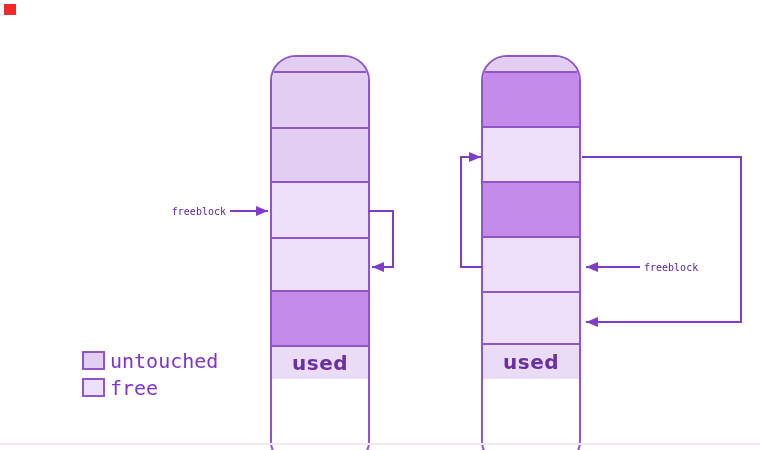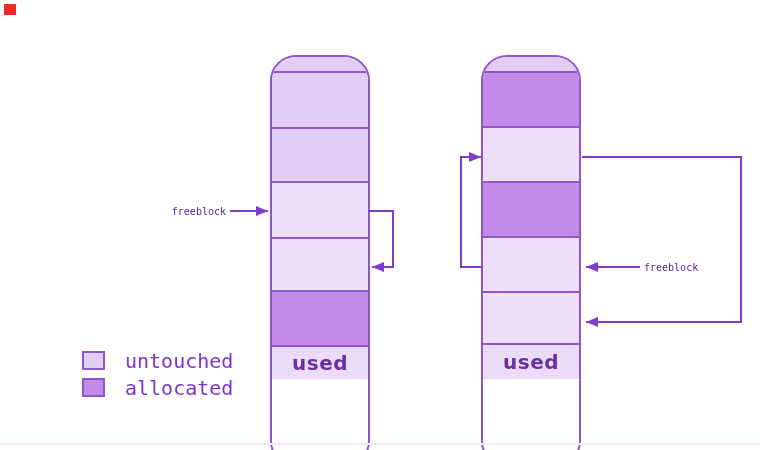--- a/index.html
+++ b/index.html
@@ -14,21 +14,21 @@
   .seg{flex:none;box-sizing:border-box;display:flex;align-items:center;justify-content:center;}
   .seg.divided{border-top:2px solid var(--stroke);}
   .used-label{font-family:"DejaVu Sans",sans-serif;font-weight:bold;font-size:20px;
               color:var(--used-text);letter-spacing:0.5px;}
   .fb-label{position:absolute;font-size:10px;line-height:15px;color:var(--label-text);white-space:pre;}
   #fb-left{left:142px;top:204px;width:84px;text-align:right;}
   #fb-right{left:644px;top:260px;}
   #legend{position:absolute;left:82px;top:351px;}
   .legend-row{display:flex;align-items:center;margin-bottom:8px;height:19px;}
   .swatch{box-sizing:border-box;width:23px;height:19px;border:2px solid var(--stroke);flex:none;}
-  .legend-label{font-size:20px;line-height:20px;color:var(--legend-text);margin-left:20px;}
+  .legend-label{font-size:20px;line-height:20px;color:var(--legend-text);margin-left:5px;}
   #connectors{position:absolute;left:0;top:0;pointer-events:none;}
   #connectors path.wire{stroke:var(--line);stroke-width:2;fill:none;}
   #connectors marker path{fill:var(--line);stroke:none;}
   #bottom-rule{position:absolute;left:0;top:443px;width:760px;height:2px;}
 </style>
 </head>
 <body>
 
 <div id="stage">
 
@@ -59,22 +59,22 @@
 
   <div id="fb-left" class="fb-label">freeblock</div>
   <div id="fb-right" class="fb-label">freeblock</div>
 
   <div id="legend">
     <div class="legend-row">
       <span class="swatch" style="background: rgb(227, 206, 243);"></span>
       <span class="legend-label">untouched</span>
     </div>
     <div class="legend-row">
-      <span class="swatch" style="background: rgb(196, 138, 233);"></span>
-      <span class="legend-label">allocated</span>
+      <span class="swatch" style="background: rgb(238, 224, 250);"></span>
+      <span class="legend-label">free</span>
     </div>
   </div>
 
   <svg id="connectors" width="760" height="450">
     <defs>
       <marker id="arr" markerUnits="userSpaceOnUse" markerWidth="13" markerHeight="11" refX="12" refY="5" orient="auto">
         <path d="M0 0 L12 5 L0 10 Z"></path>
       </marker>
     </defs>
     <path class="wire" d="M230 211 H268" marker-end="url(#arr)"></path>

